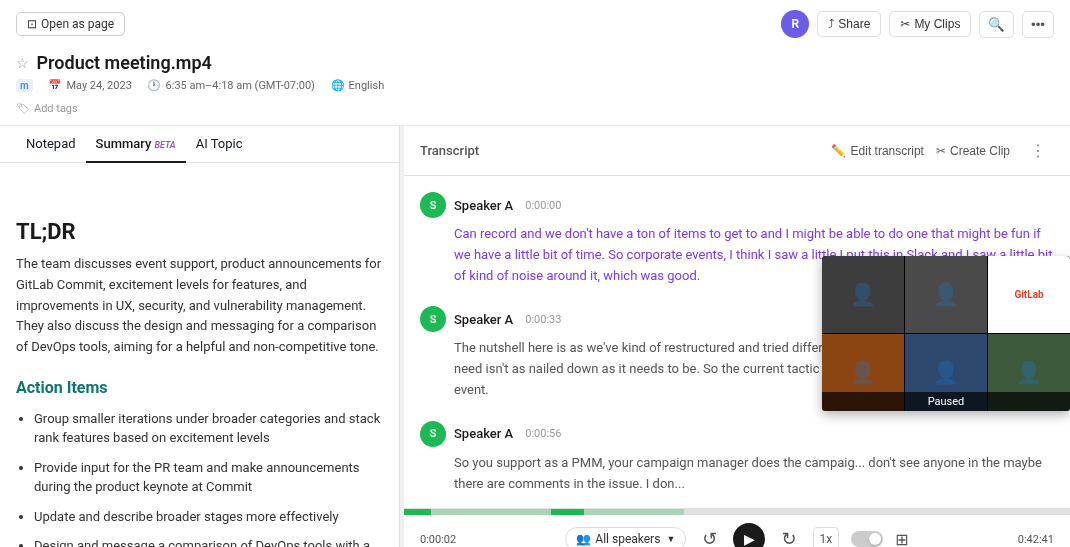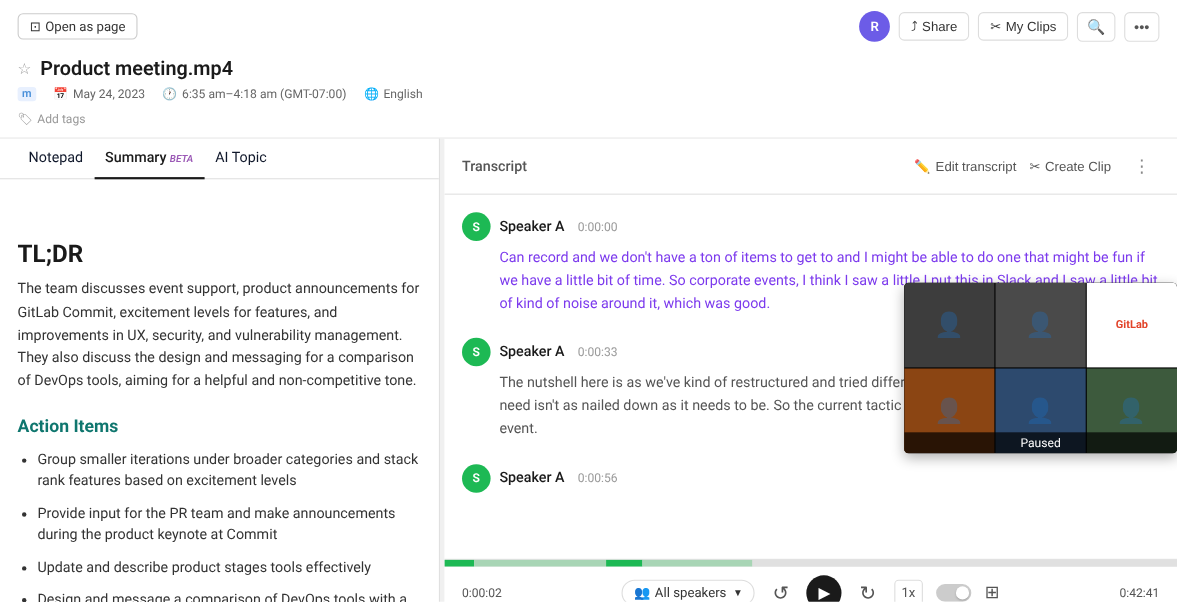--- a/index.html
+++ b/index.html
@@ -165,21 +165,21 @@
         <span>AI Topic</span>
       </div>
     </div>
     <div class="left-content">
       <div class="tl-dr">TL;DR</div>
       <div class="summary-text">The team discusses event support, product announcements for GitLab Commit, excitement levels for features, and improvements in UX, security, and vulnerability management. They also discuss the design and messaging for a comparison of DevOps tools, aiming for a helpful and non-competitive tone.</div>
       <div class="section-title">Action Items</div>
       <ul class="action-list">
         <li><span>Group smaller iterations under broader categories and stack rank features based on excitement levels</span></li>
         <li><span>Provide input for the PR team and make announcements during the product keynote at Commit</span></li>
-        <li><span>Update and describe product stages tools effectively</span></li>
+        <li><span>Update and describe broader stages more effectively</span></li>
         <li><span>Design and message a comparison of DevOps tools with a helpful and non-competitive tone</span></li>
       </ul>
 
     </div>
   </div>
 
   <div class="divider-line"></div>
 
   <div class="right-panel">
     <div class="transcript-header">
@@ -222,20 +222,21 @@
       </div>
 
       <div class="speaker-block">
         <div class="speaker-header">
           <div class="speaker-avatar">
             <span>S</span>
           </div>
           <span class="speaker-name">Speaker A</span>
           <span class="speaker-time">0:00:56</span>
         </div>
+        <div class="speaker-text">So you support as a PMM, your campaign manager does the campaig... don't see anyone in the maybe there are comments in the issue. I don...</div>
       </div>
 
       <div class="video-overlay">
         <div class="video-grid">
           <div class="video-cell video-cell-1">
             <div class="face">👤</div>
           </div>
           <div class="video-cell video-cell-2">
             <div class="face">👤</div>
           </div>

